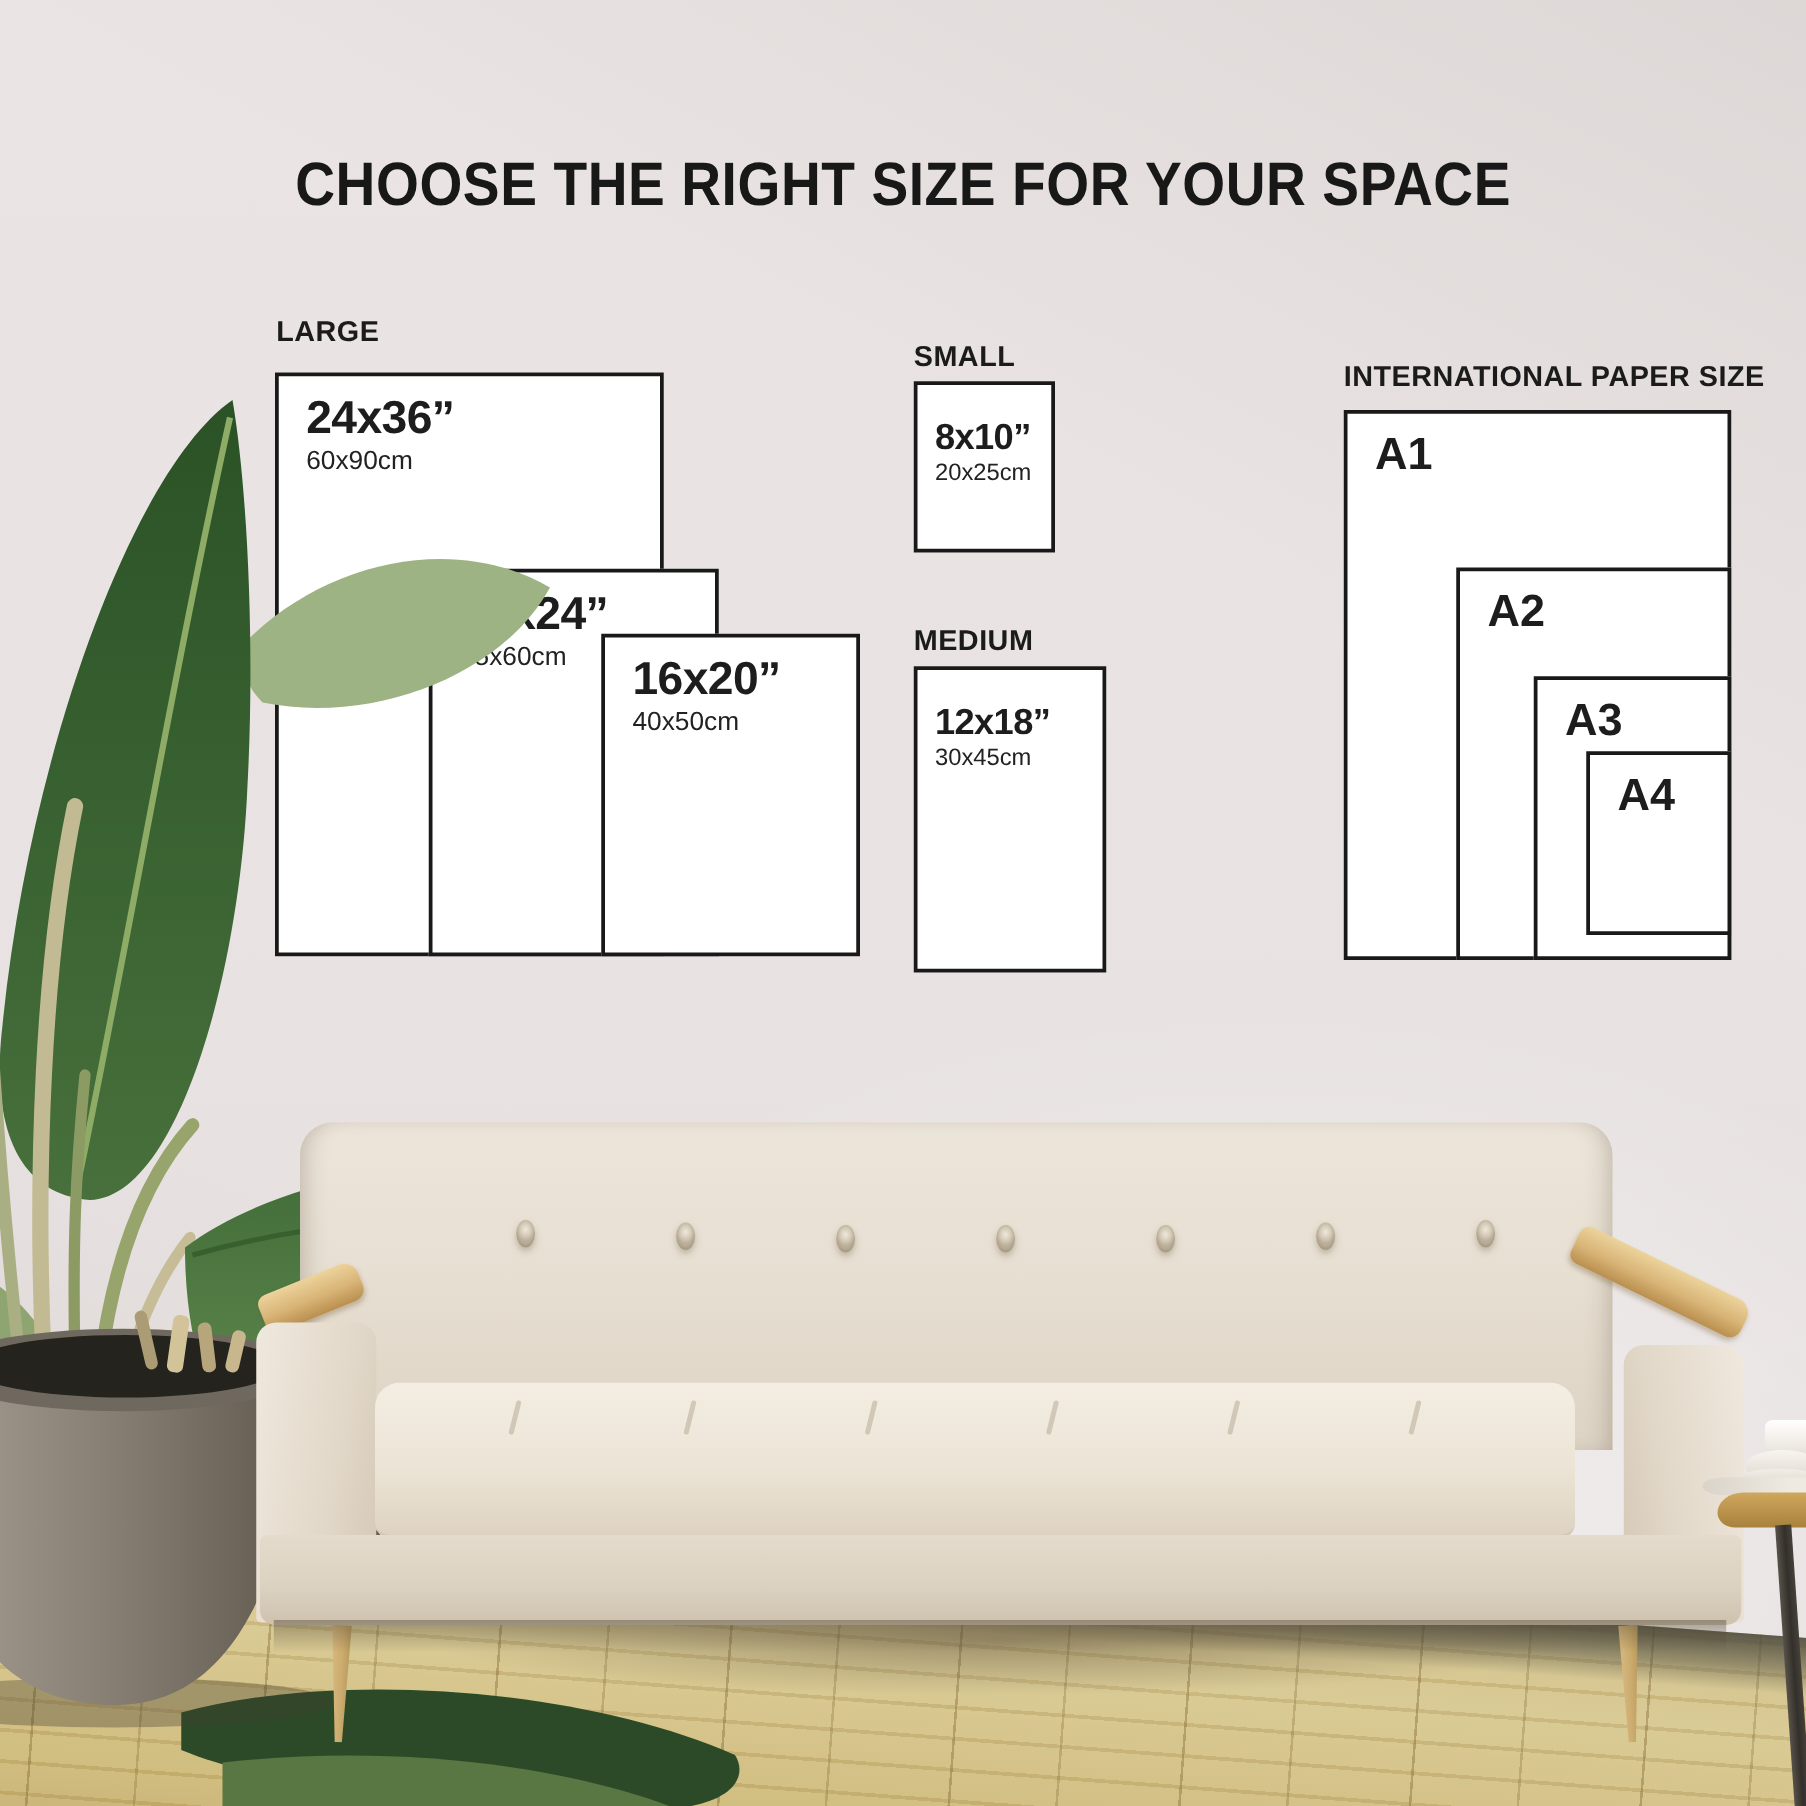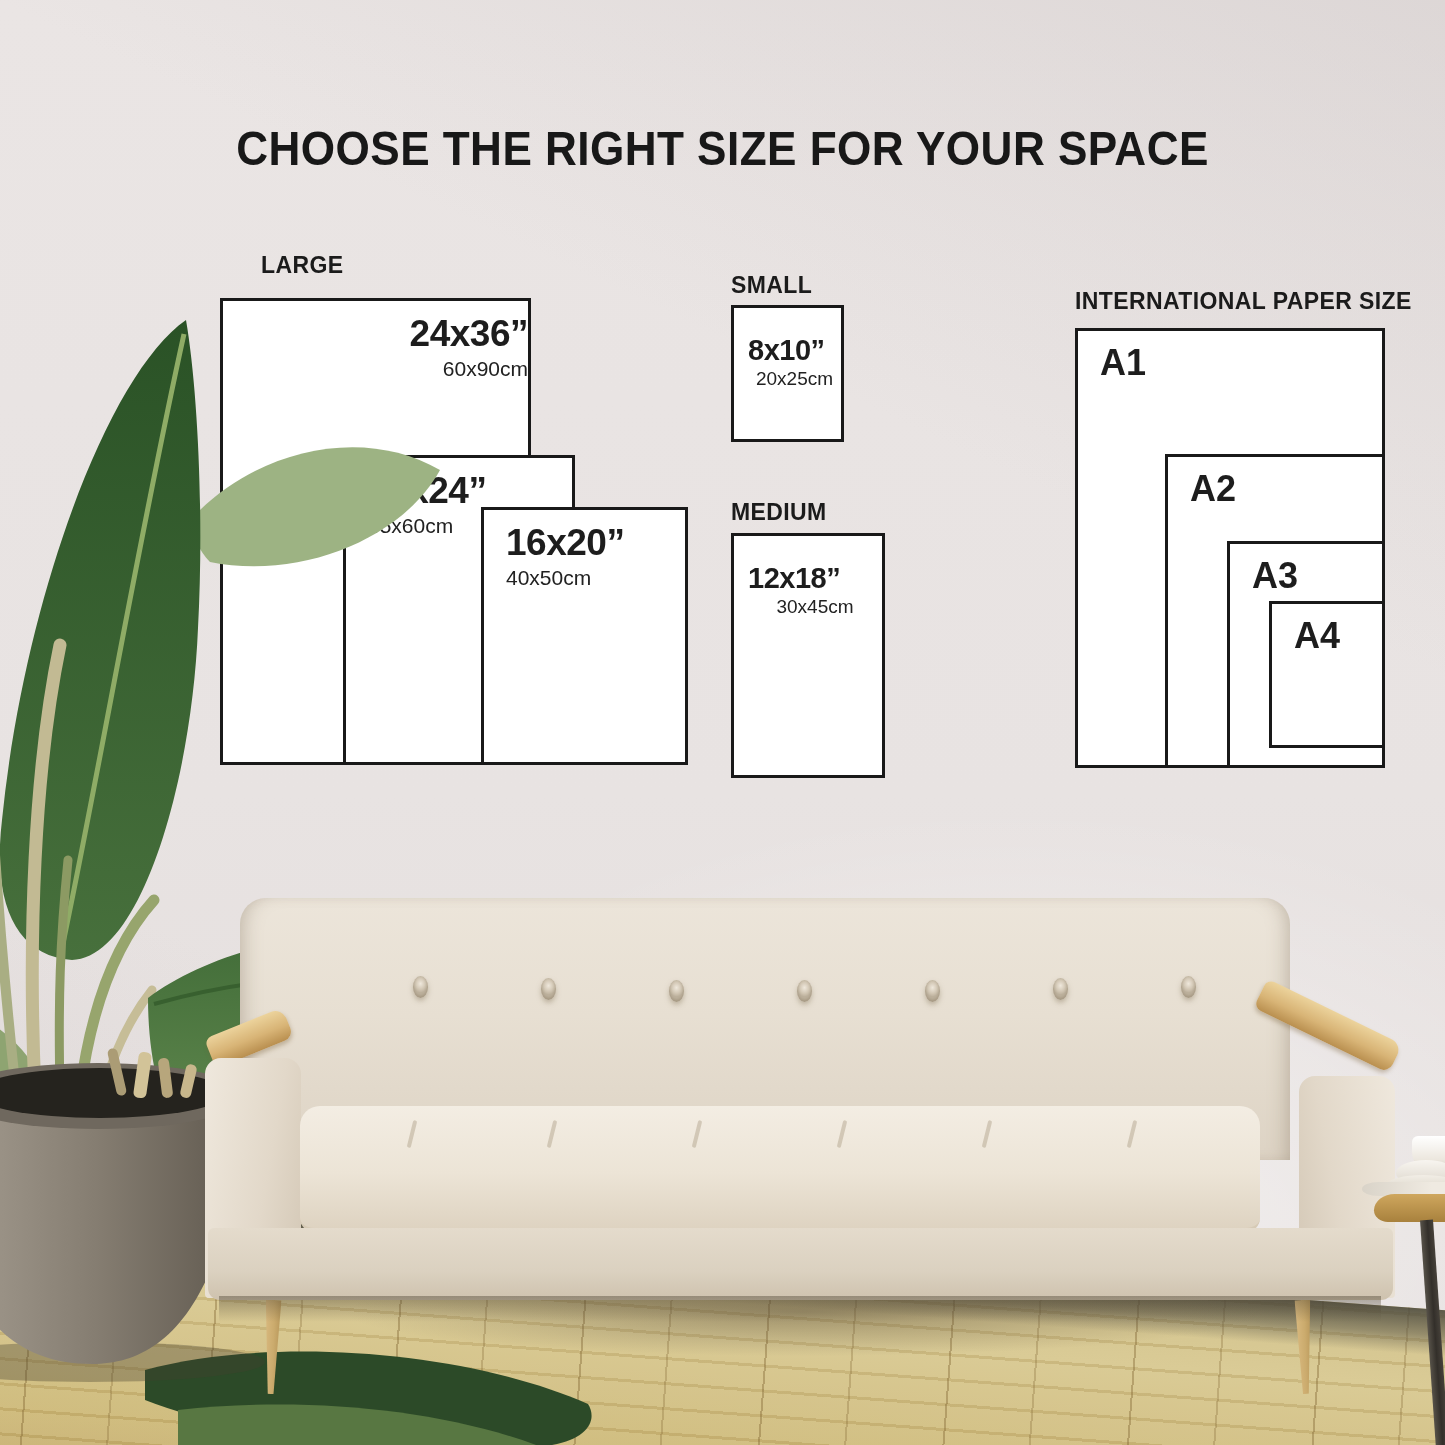--- a/index.html
+++ b/index.html
@@ -27,33 +27,33 @@
     background:radial-gradient(50% 50% at 50% 50%, rgba(105,75,30,.35), rgba(105,75,30,0) 70%);}
   .sofa-ground-shadow{position:absolute;left:215px;top:1295px;width:1175px;height:95px;z-index:4;
     background:radial-gradient(52% 62% at 50% 18%, rgba(88,76,56,.45), rgba(88,76,56,0) 75%);}
 
   
   .diagram{position:absolute;inset:0;z-index:3;color:#1c1c1c;}
   .title{position:absolute;left:0;right:0;top:120px;text-align:center;
     font-size:49px;font-weight:700;letter-spacing:.5px;color:#181818;
     transform:scaleX(.9);}
   .lbl{position:absolute;font-size:23px;font-weight:700;letter-spacing:.4px;color:#1b1b1b;}
-  #lbl-large{left:221px;top:252px;margin-left:40px;}
+  #lbl-large{left:221px;top:252px;}
   #lbl-small{left:731px;top:272px;}
   #lbl-medium{left:731px;top:499px;}
   #lbl-intl{left:1075px;top:288px;}
   .frame{position:absolute;background:#fff;border:3px solid #191919;box-sizing:border-box;
     padding:12px 0 0 22px;line-height:1.12;}
   .frame .in{display:block;font-size:37px;font-weight:700;letter-spacing:-.5px;color:#1d1d1d;}
   .frame .cm{display:block;font-size:21px;font-weight:400;color:#222;margin-top:3px;}
   .frame.sm{padding:26px 0 0 14px;}
   .frame.sm .in{font-size:29px;}
-  .frame.sm .cm{font-size:19px;margin-top:2px;text-align:center;}
+  .frame.sm .cm{font-size:19px;margin-top:2px;}
   .frame .a{display:block;font-size:36px;font-weight:700;color:#1d1d1d;}
-  #f-24x36{left:220px;top:298px;width:311px;height:467px;z-index:1;text-align:right;}
+  #f-24x36{left:220px;top:298px;width:311px;height:467px;z-index:1;}
   #f-18x24{left:343px;top:455px;width:232px;height:310px;z-index:2;}
   #f-16x20{left:481px;top:507px;width:207px;height:258px;z-index:3;}
   #f-8x10 {left:731px;top:305px;width:113px;height:137px;z-index:1;}
   #f-12x18{left:731px;top:533px;width:154px;height:245px;z-index:1;}
   #f-12x16{left:862px;top:559px;width:156px;height:208px;z-index:2;}
   #f-a1{left:1075px;top:328px;width:310px;height:440px;z-index:1;}
   #f-a2{left:1165px;top:454px;width:220px;height:314px;z-index:2;}
   #f-a3{left:1227px;top:541px;width:158px;height:227px;z-index:3;}
   #f-a4{left:1269px;top:601px;width:116px;height:147px;z-index:4;}
 

